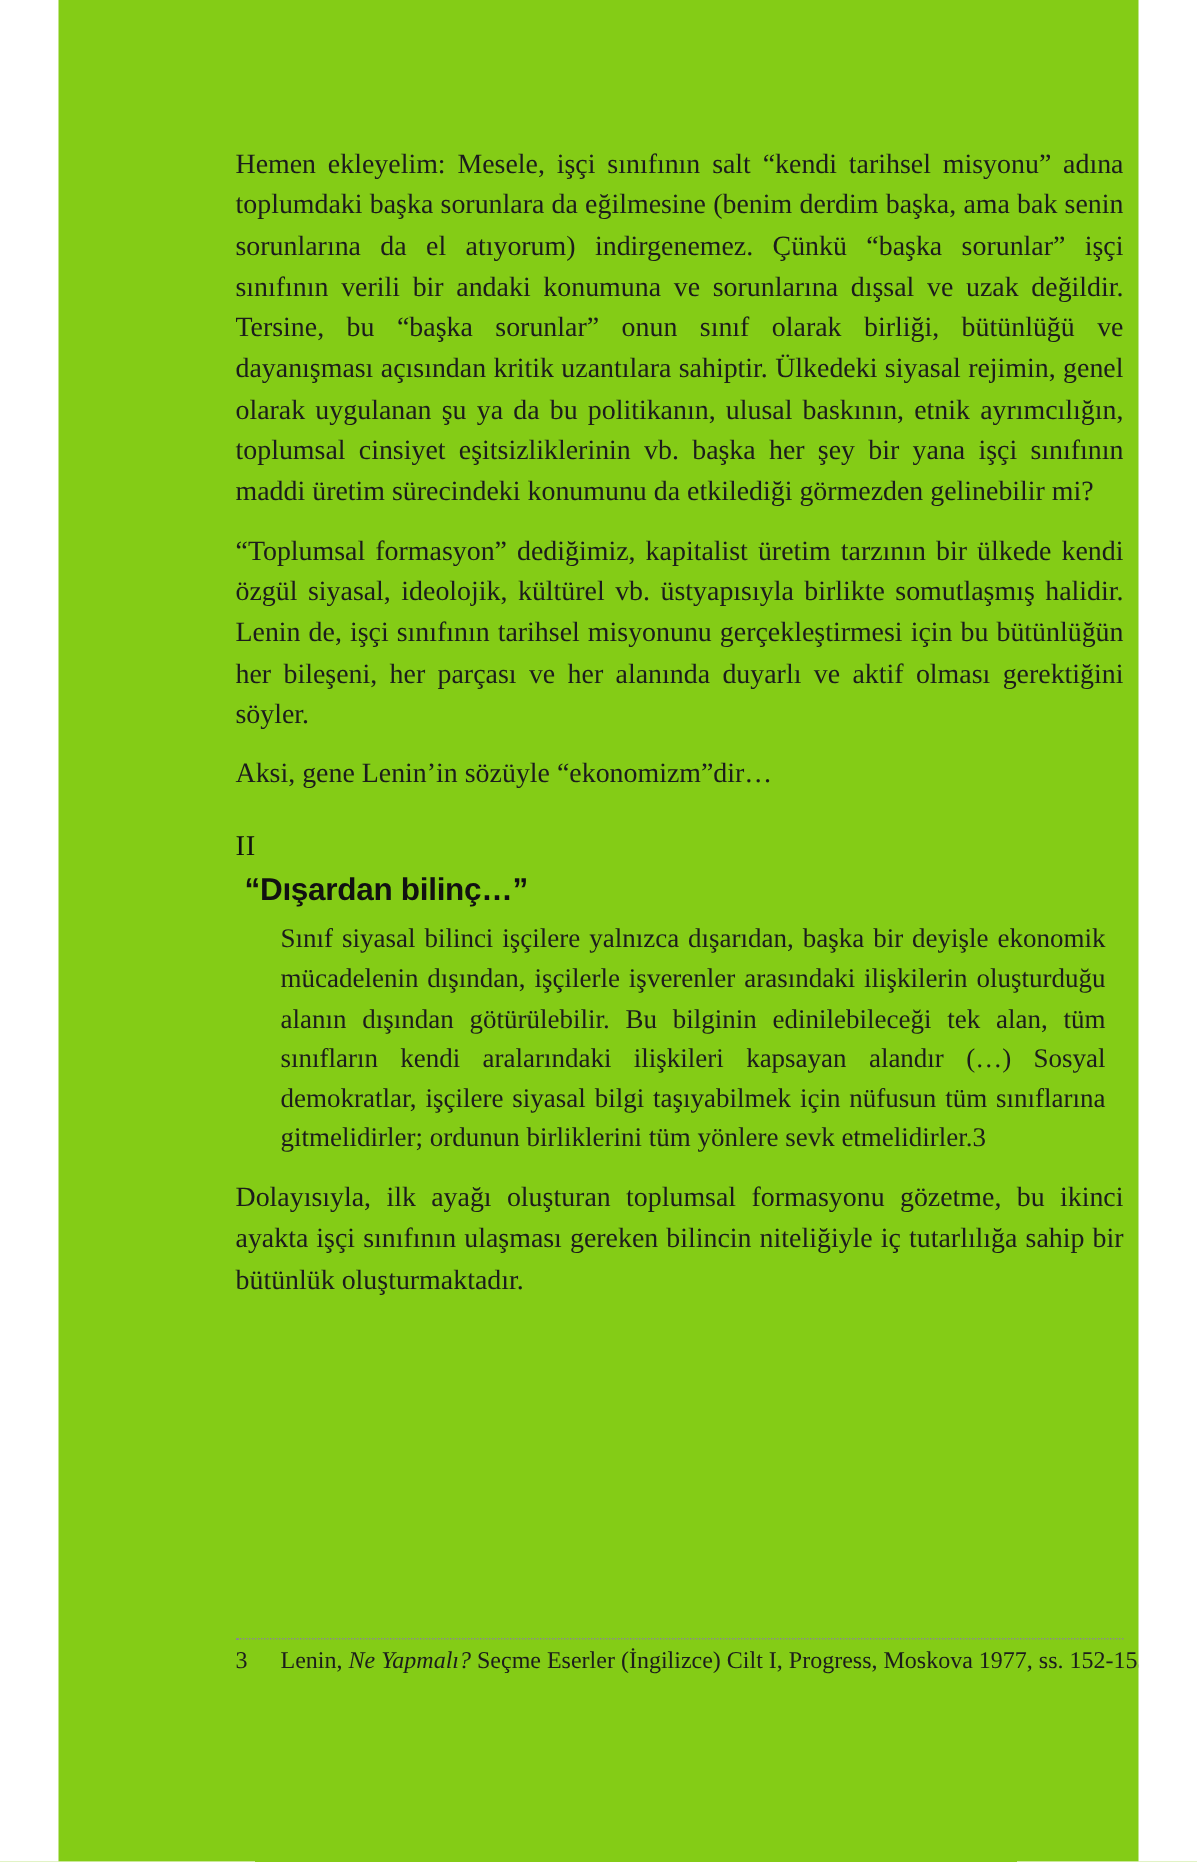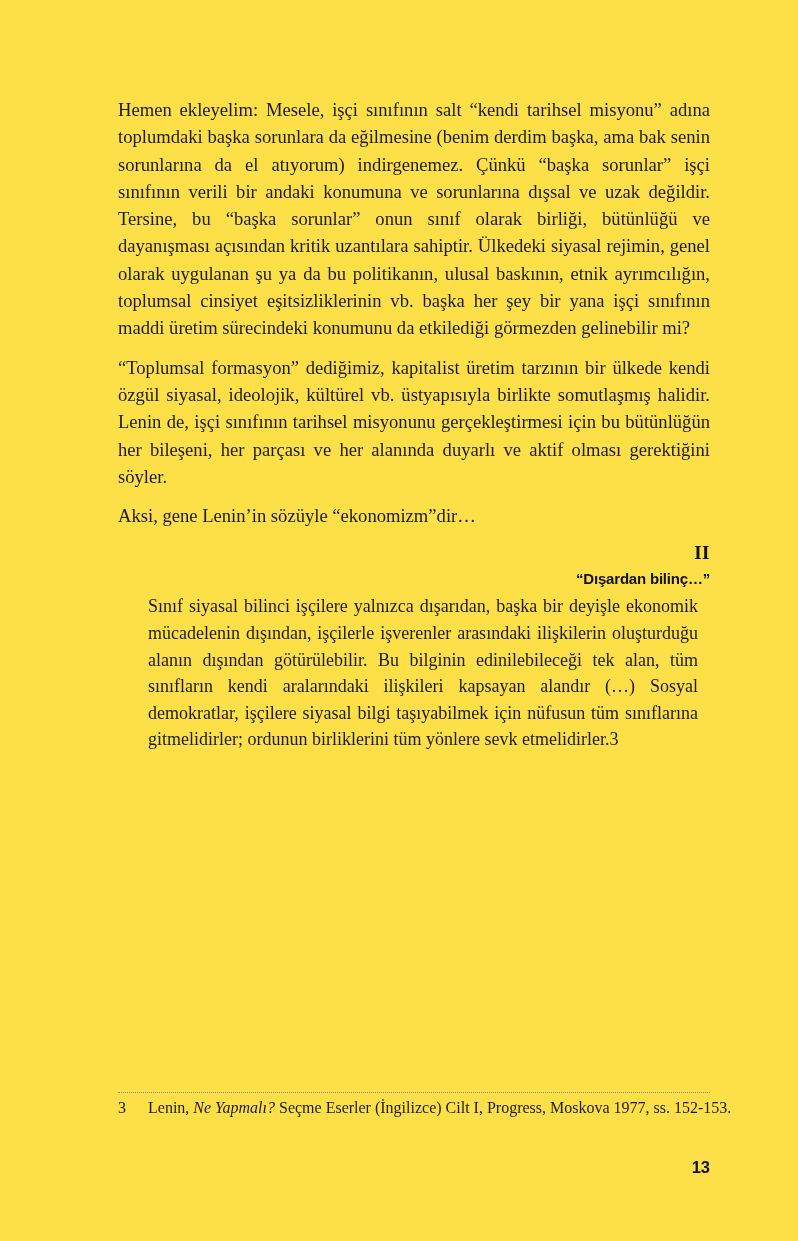--- a/index.html
+++ b/index.html
@@ -2,23 +2,23 @@
 <html><head>
 <meta charset="utf-8">
 <style>
   html, body {
     margin: 0;
     padding: 0;
     background: #ffffff;
   }
   .page {
     position: relative;
-    width: 798px;
+    width: 720px;
     height: 1241px;
-    background: #fde047;
+    background: #84cc16;
     margin: 0 auto;
     overflow: hidden;
     font-family: "Liberation Serif", "DejaVu Serif", serif;
     color: #1a1a1a;
   }
   .content {
     position: absolute;
     left: 118px;
     top: 96px;
     width: 592px;
@@ -27,40 +27,39 @@
     margin: 0 0 12px 0;
     font-family: "Liberation Serif", "DejaVu Serif", serif;
     font-size: 18.6px;
     line-height: 27.3px;
     text-align: justify;
     text-justify: inter-word;
     hyphens: manual;
     color: #1c1c1c;
   }
   p.body-par.last-of-group {
-    margin-bottom: 13px;
+    margin-bottom: 25px;
   }
   .roman-heading {
     margin: 8px 0 6px 0;
-    text-align: right;
+    text-align: left;
     font-family: "Liberation Serif", "DejaVu Serif", serif;
     font-size: 19px;
-    font-weight: bold;
+    font-weight: normal;
     letter-spacing: 0.5px;
     color: #111111;
   }
   .sub-heading {
     margin: 0 0 1px 0;
     padding-left: 6px;
     font-family: "Liberation Sans", "DejaVu Sans", sans-serif;
-    font-size: 15px;
+    font-size: 21px;
     font-weight: bold;
     letter-spacing: -0.2px;
     color: #111111;
-    text-align: right;
   }
   blockquote.quote {
     margin: 6px 12px 13px 0;
     padding: 0 0 0 30px;
     font-family: "Liberation Serif", "DejaVu Serif", serif;
     font-size: 18px;
     line-height: 26.6px;
     text-align: justify;
     color: #1c1c1c;
   }
@@ -115,26 +114,26 @@
 
     <p class="body-par last-of-group">Aksi, gene Lenin’in sözüyle “ekonomizm”dir…</p>
 
     <div class="roman-heading">II</div>
 
     <div class="sub-heading">“Dışardan bilinç…”</div>
 
 
     <blockquote class="quote">Sınıf siyasal bilinci işçilere yalnızca dışarıdan, başka bir deyişle ekonomik mücadelenin dışından, işçilerle işverenler arasındaki ilişkilerin oluşturduğu alanın dışından götürülebilir. Bu bilginin edinilebileceği tek alan, tüm sınıfların kendi aralarındaki ilişkileri kapsayan alandır (…) Sosyal demokratlar, işçilere siyasal bilgi taşıyabilmek için nüfusun tüm sınıflarına gitmelidirler; ordunun birliklerini tüm yönlere sevk etmelidirler.3</blockquote>
 
+    <p class="body-par">Dolayısıyla, ilk ayağı oluşturan toplumsal formasyonu gözetme, bu ikinci ayakta işçi sınıfının ulaşması gereken bilincin niteliğiyle iç tutarlılığa sahip bir bütünlük oluşturmaktadır.</p>
 
 
   </div>
 
   <div class="footnote-area">
     <div class="footnote-rule"></div>
     <div class="footnote">
       <span class="fn-num">3</span><span>Lenin, </span><span class="fn-italic">Ne Yapmalı?</span><span> Seçme Eserler (İngilizce) Cilt I, Progress, Moskova 1977, ss. 152-153.</span>
     </div>
   </div>
 
-  <div class="page-number">13</div>
 
 </div>
 
 </body></html>

